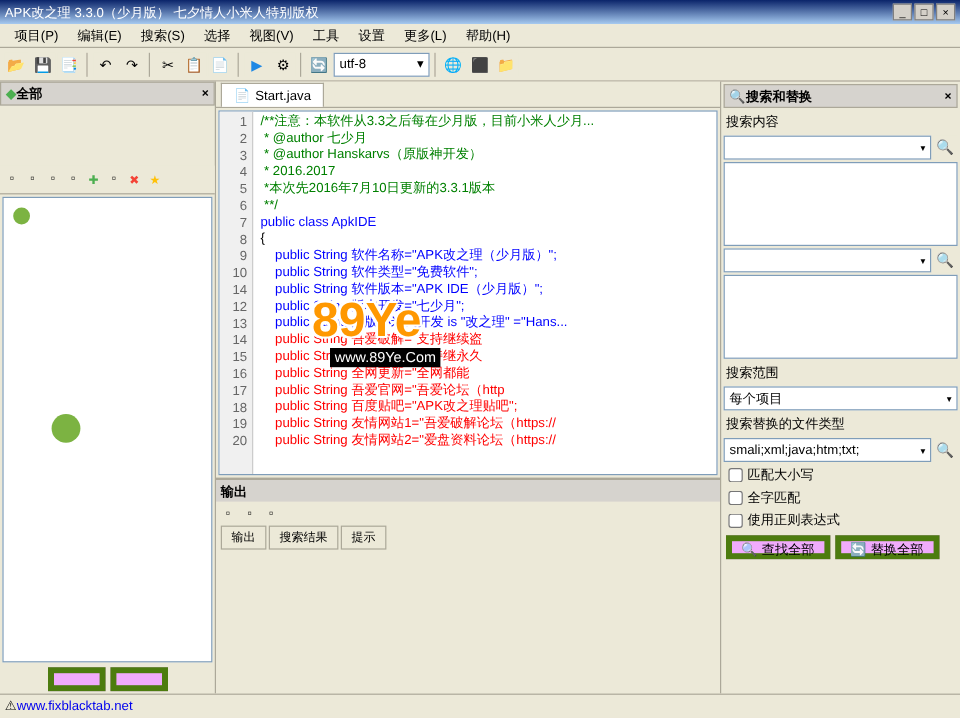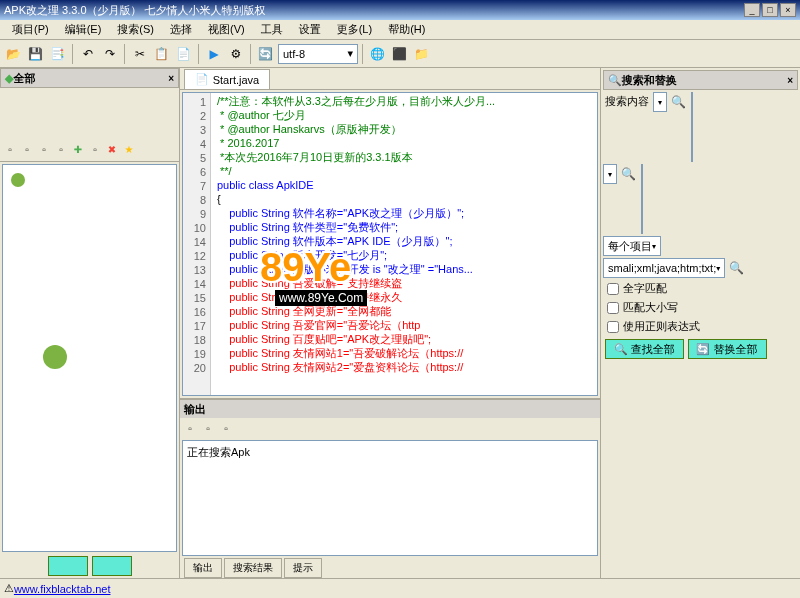--- a/index.html
+++ b/index.html
@@ -15,52 +15,52 @@
 .tb-combo{height:20px;background:#fff;border:1px solid #7f9db9;padding:0 4px;display:flex;align-items:center;min-width:80px}
 .main{display:flex;height:510px}
 .left-panel{width:180px;display:flex;flex-direction:column;border-right:1px solid #aca899}
 .panel-hdr{height:20px;background:#d6d3ce;border:1px solid #aca899;display:flex;align-items:center;padding:0 4px;font-weight:bold}
 .panel-hdr .close{margin-left:auto;font-size:10px}
 .mini-toolbar{height:24px;background:#ece9d8;display:flex;align-items:center;padding:2px;gap:1px;border-bottom:1px solid #aca899}
 .mini-btn{width:16px;height:16px;display:flex;align-items:center;justify-content:center;font-size:10px}
 .tree-area{flex:1;background:#fff;border:1px solid #7f9db9;margin:2px;position:relative}
 .green-dot{width:14px;height:14px;background:#7cb342;border-radius:50%;position:absolute}
 .bottom-btns{height:24px;display:flex;align-items:center;justify-content:center;gap:4px;padding:2px}
-.btn{height:20px;padding:0 8px;background:#5eead4;border:1px solid #4d7c0f;font-size:11px}
+.btn{height:20px;padding:0 8px;background:#f0abfc;border:5px solid #4d7c0f;font-size:11px}
 .center-panel{flex:1;display:flex;flex-direction:column}
 .tab-bar{height:22px;background:#ece9d8;display:flex;align-items:flex-end;border-bottom:1px solid #aca899;padding-left:4px}
 .tab{height:20px;padding:2px 10px;background:#fff;border:1px solid #aca899;border-bottom:none;font-size:11px;display:flex;align-items:center;gap:4px}
 .code-area{flex:1;display:flex;background:#fff;border:1px solid #7f9db9;margin:2px;overflow:hidden}
 .gutter{width:28px;background:#f0f0f0;border-right:1px solid #ccc;text-align:right;padding:2px 4px;color:#666;font-family:Consolas,monospace;font-size:11px;line-height:14px}
 .code{flex:1;padding:1px 6px;font-family:Consolas,monospace;font-size:11px;line-height:14px;white-space:pre;overflow:hidden;position:relative}
 .c-comment{color:#008000}
 .c-kw{color:#0000ff}
 .c-red{color:#ff0000}
 .output-panel{height:180px;display:flex;flex-direction:column;border-top:2px solid #aca899}
 .out-hdr{height:18px;background:#d6d3ce;padding:0 4px;display:flex;align-items:center;font-weight:bold}
 .out-mini-tb{height:20px;display:flex;align-items:center;padding:2px;gap:2px}
 .out-body{flex:1;background:#fff;border:1px solid #7f9db9;margin:2px;padding:4px;font-size:11px}
 .out-tabs{height:20px;display:flex;align-items:center;padding-left:4px;gap:2px}
 .out-tab{padding:2px 8px;border:1px solid #aca899;background:#ece9d8;font-size:10px}
 .right-panel{width:200px;display:flex;flex-direction:column;border-left:1px solid #aca899;padding:2px;gap:2px}
-.r-section{display:flex;flex-direction:row;gap:2px}
+.r-section{display:flex;flex-direction:column;gap:2px}
 .r-label{font-size:11px;padding:2px}
 .r-combo{height:20px;background:#fff;border:1px solid #7f9db9;display:flex;align-items:center;padding:0 4px}
 .r-combo .dd{margin-left:auto;font-size:8px}
 .r-listbox{background:#fff;border:1px solid #7f9db9;height:70px}
 .r-chk{display:flex;align-items:center;gap:4px;padding:1px 4px;font-size:11px}
 .r-chk input{width:12px;height:12px}
 .r-btnrow{display:flex;gap:4px;padding:2px}
 .watermark{position:absolute;top:245px;left:260px;z-index:100;pointer-events:none;display:flex;align-items:center;gap:8px}
 .wm-89ye{font-size:40px;font-weight:900;font-family:Arial Black,sans-serif;color:#ff9800;text-shadow:2px 2px 0 #fff,-2px -2px 0 #fff,2px -2px 0 #fff,-2px 2px 0 #fff}
 .wm-yuanma{font-size:36px;font-weight:900;color:#ff5722;text-shadow:2px 2px 0 #fff,-2px -2px 0 #fff}
 .wm-sub{position:absolute;top:290px;left:275px;z-index:100;font-size:12px;color:#fff;background:#000;padding:1px 4px}
 .wm-sub2{position:absolute;top:290px;left:410px;z-index:100;font-size:12px;color:#fff}
 .statusbar{position:absolute;bottom:0;left:0;right:0;height:20px;background:#ece9d8;border-top:1px solid #aca899;display:flex;align-items:center;padding:0 4px;font-size:10px}
-.status-link{color:#0000ee;text-decoration:underline}
+.status-link{color:#0000ee;}
 .icon-blue{color:#1e88e5}
 .icon-green{color:#4caf50}
 .icon-red{color:#f44336}
 .icon-yellow{color:#ffc107}
 </style>
 </head>
 <body>
 
 <div class="titlebar">
   <span class="title">APK改之理 3.3.0（少月版）  七夕情人小米人特别版权</span>
@@ -169,23 +169,20 @@
     </div>
     <div class="output-panel">
       <div class="out-hdr">
         <span>输出</span>
       </div>
       <div class="out-mini-tb">
         <span class="mini-btn">▫</span>
         <span class="mini-btn">▫</span>
         <span class="mini-btn">▫</span>
       </div>
-      <div class="out-body">
-        <span>正在搜索Apk</span>
-      </div>
       <div class="out-tabs">
         <span class="out-tab">输出</span>
         <span class="out-tab">搜索结果</span>
         <span class="out-tab">提示</span>
       </div>
     </div>
   </div>
 
   <div class="right-panel">
     <div class="panel-hdr">
@@ -206,41 +203,43 @@
     <div class="r-section">
       <div style="display:flex;gap:2px">
         <div class="r-combo" style="flex:1">
             <span class="dd">▾</span>
           </div>
         <span class="tb-btn icon-blue">🔍</span>
       </div>
       <div class="r-listbox"></div>
     </div>
     <div class="r-section">
+      <div class="r-label">搜索范围</div>
       <div class="r-combo">
           <span>每个项目</span>
           <span class="dd">▾</span>
         </div>
     </div>
     <div class="r-section">
+      <div class="r-label">搜索替换的文件类型</div>
       <div style="display:flex;gap:2px">
         <div class="r-combo" style="flex:1">
             <span>smali;xml;java;htm;txt;</span>
             <span class="dd">▾</span>
           </div>
         <span class="tb-btn icon-blue">🔍</span>
       </div>
     </div>
     <label class="r-chk">
         <input type="checkbox" style="">
-        <span>全字匹配</span>
+        <span>匹配大小写</span>
       </label>
     <label class="r-chk">
         <input type="checkbox" style="">
-        <span>匹配大小写</span>
+        <span>全字匹配</span>
       </label>
     <label class="r-chk">
         <input type="checkbox" style="">
         <span>使用正则表达式</span>
       </label>
     <div class="r-btnrow">
       <button class="btn">🔍 <span>查找全部</span></button>
       <button class="btn">🔄 <span>替换全部</span></button>
     </div>
   </div>

